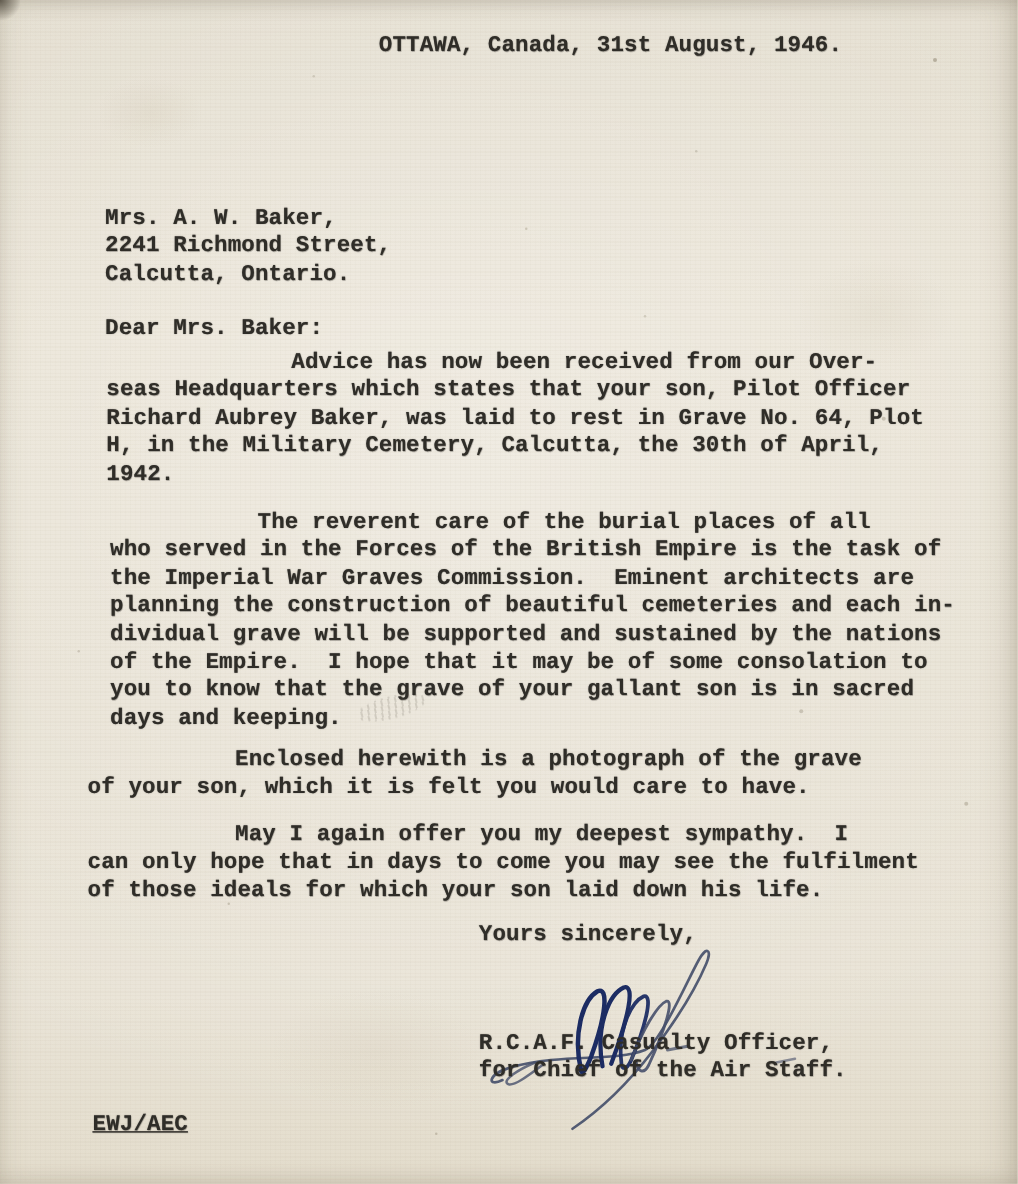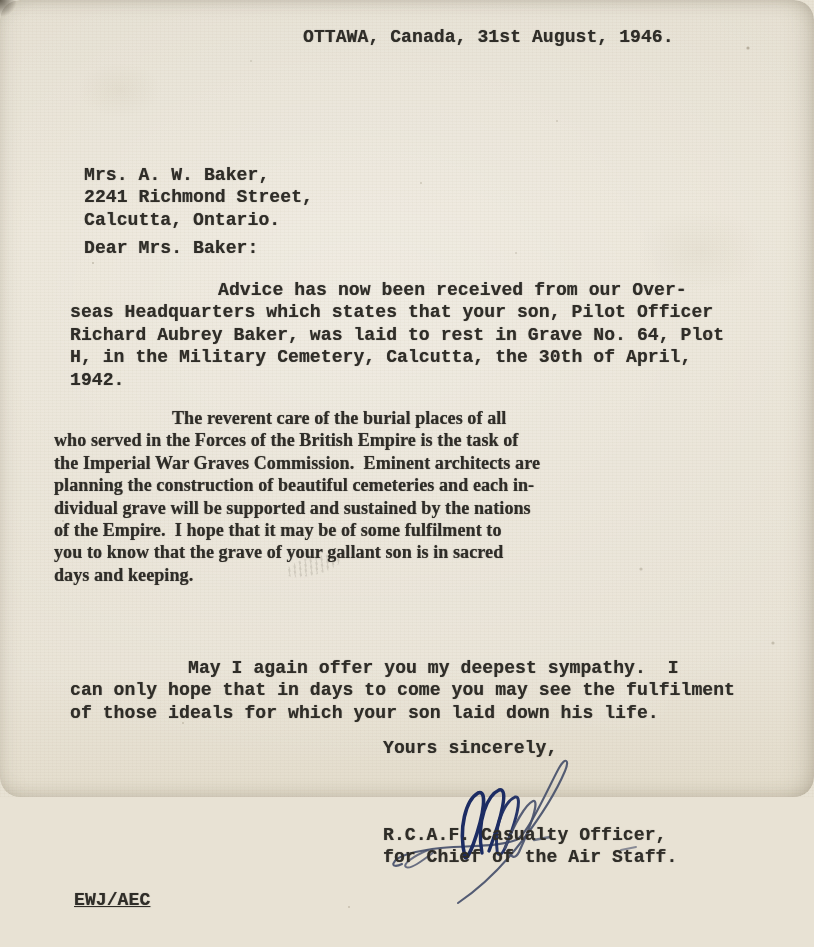--- a/index.html
+++ b/index.html
@@ -9,30 +9,29 @@
     --signature-ink-light: #47506b;
   }
   html, body {
     margin: 0; padding: 0;
     width: 814px; height: 947px;
     overflow: hidden;
     background: var(--paper-color);
   }
   .page {
     position: relative;
-    width: 814px; height: 797px;
+    width: 814px; height: 947px;
     background:
       radial-gradient(130% 95% at 45% 38%, rgba(255,255,255,0.30), rgba(255,255,255,0) 62%),
       linear-gradient(178deg, #e4ded0 0%, #eae4d6 28%, #e8e2d4 58%, #e9e3d6 82%, #e2dbca 100%);
     box-shadow:
       inset -16px 0 26px -14px rgba(118,108,88,0.38),
       inset 0 10px 18px -12px rgba(118,108,88,0.35),
       inset 14px 0 24px -16px rgba(118,108,88,0.22),
       inset 0 -12px 20px -14px rgba(118,108,88,0.28);
-    border-radius: 20px;
   }
   .texture {
     position: absolute; inset: 0;
     background-image:
       repeating-linear-gradient(0deg, rgba(158,146,120,0.045) 0 1px, rgba(255,255,255,0.02) 1px 3px),
       repeating-linear-gradient(90deg, rgba(158,146,120,0.035) 0 1px, rgba(0,0,0,0) 1px 4px),
       radial-gradient(60px 40px at 120px 90px, rgba(170,158,130,0.10), rgba(0,0,0,0) 70%),
       radial-gradient(90px 60px at 700px 250px, rgba(170,158,130,0.09), rgba(0,0,0,0) 70%),
       radial-gradient(120px 70px at 300px 840px, rgba(170,158,130,0.08), rgba(0,0,0,0) 70%),
       radial-gradient(80px 50px at 620px 700px, rgba(255,255,255,0.12), rgba(0,0,0,0) 70%);
@@ -68,23 +67,23 @@
     color: var(--ink-color);
     text-shadow: 0 0 1px rgba(47,45,40,0.55), 0.4px 0.4px 0 rgba(47,45,40,0.25);
   }
   .line { white-space: pre; }
   .para { width: 712px; }
   .para .line:first-child { padding-left: 118px; }
   .para.indent-lg .line:first-child { padding-left: 148px; }
 
   .dateline   { left: 303px; top: 26px;  }
   .address    { left: 84px;  top: 148px; margin-top: 16px; }
-  .salutation { left: 84px;  top: 237px; }
-  .p1 { left: 70px; top: 279px; }
-  .p2 { left: 54px; top: 407px; font-family: Liberation Serif, serif; }
+  .salutation { left: 84px;  top: 252px; }
+  .p1 { left: 85px; top: 279px; }
+  .p2 { left: 88px; top: 407px; }
   .p3 { left: 70px; top: 597px; }
   .p4 { left: 70px; top: 657px; }
   .closing  { left: 383px; top: 737px; }
   .signoff  { left: 383px; top: 824px; }
   .initials { left: 74px;  top: 889px; text-decoration: underline; }
 
   .smudge {
     position: absolute; left: 284px; top: 557px; width: 58px; height: 18px;
     transform: rotate(-14deg);
     background: repeating-linear-gradient(100deg, rgba(92,86,74,0.30) 0 1.5px, rgba(0,0,0,0) 1.5px 5.5px);
@@ -129,27 +128,31 @@
       <div class="line">H, in the Military Cemetery, Calcutta, the 30th of April,</div>
       <div class="line">1942.</div>
     </div>
 
   <div class="text para p2">
       <div class="line">The reverent care of the burial places of all</div>
       <div class="line">who served in the Forces of the British Empire is the task of</div>
       <div class="line">the Imperial War Graves Commission.  Eminent architects are</div>
       <div class="line">planning the construction of beautiful cemeteries and each in-</div>
       <div class="line">dividual grave will be supported and sustained by the nations</div>
-      <div class="line">of the Empire.  I hope that it may be of some fulfilment to</div>
+      <div class="line">of the Empire.  I hope that it may be of some consolation to</div>
       <div class="line">you to know that the grave of your gallant son is in sacred</div>
       <div class="line">days and keeping.</div>
     </div>
 
   <div class="smudge"></div>
 
+  <div class="text para p3">
+      <div class="line">Enclosed herewith is a photograph of the grave</div>
+      <div class="line">of your son, which it is felt you would care to have.</div>
+    </div>
 
   <div class="text closing">Yours sincerely,</div>
 
   <div class="text para p4">
       <div class="line">May I again offer you my deepest sympathy.  I</div>
       <div class="line">can only hope that in days to come you may see the fulfilment</div>
       <div class="line">of those ideals for which your son laid down his life.</div>
     </div>
 
   <svg class="signature" viewBox="0 0 300 165" xmlns="http://www.w3.org/2000/svg">

